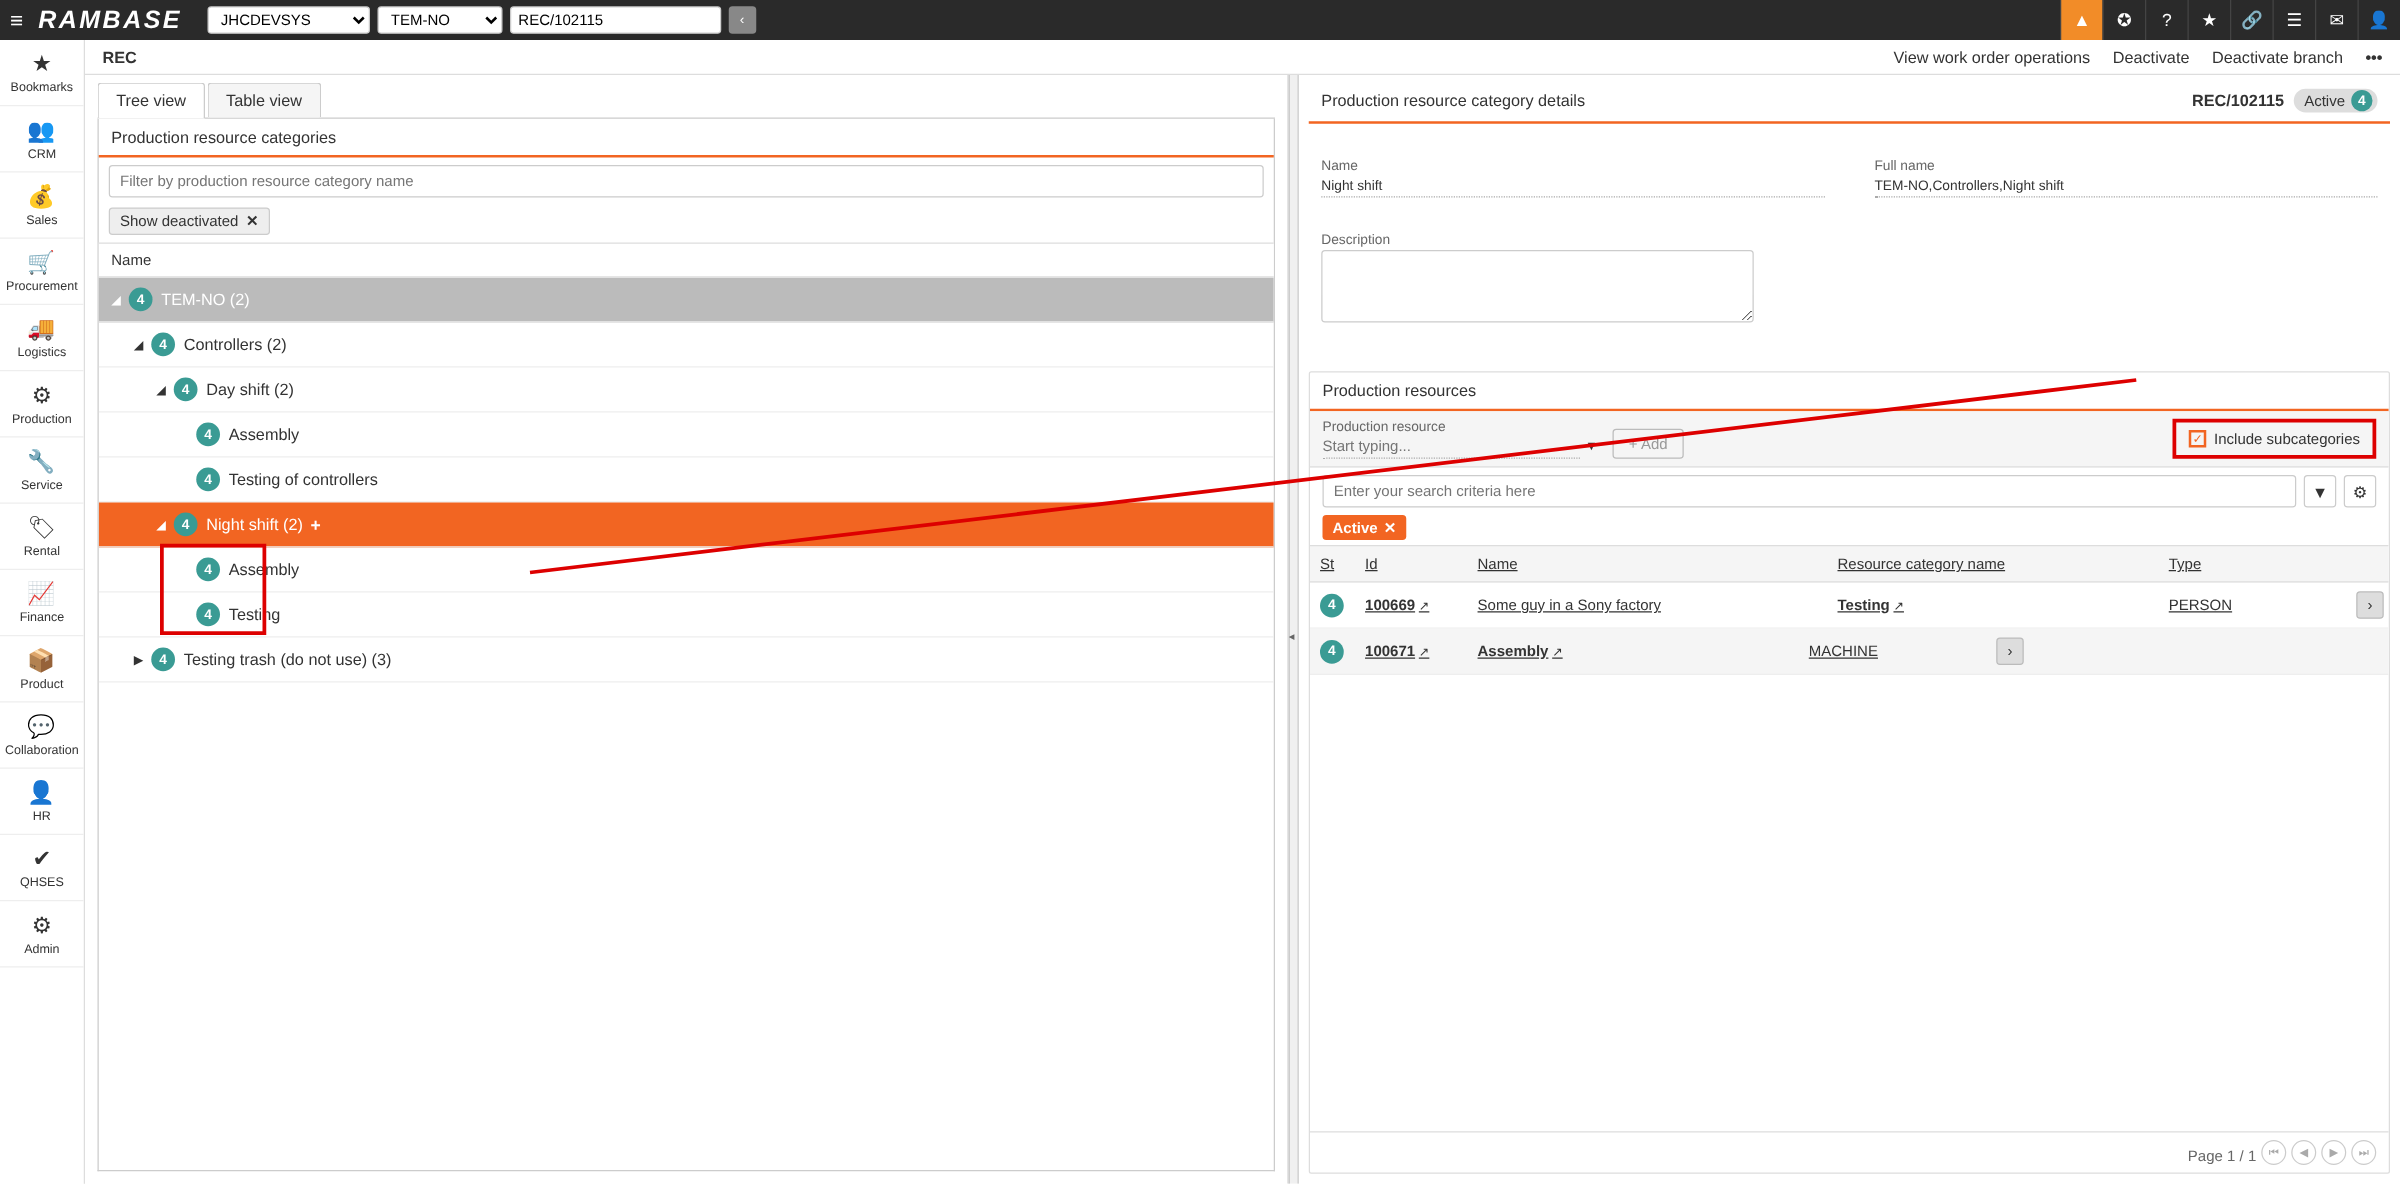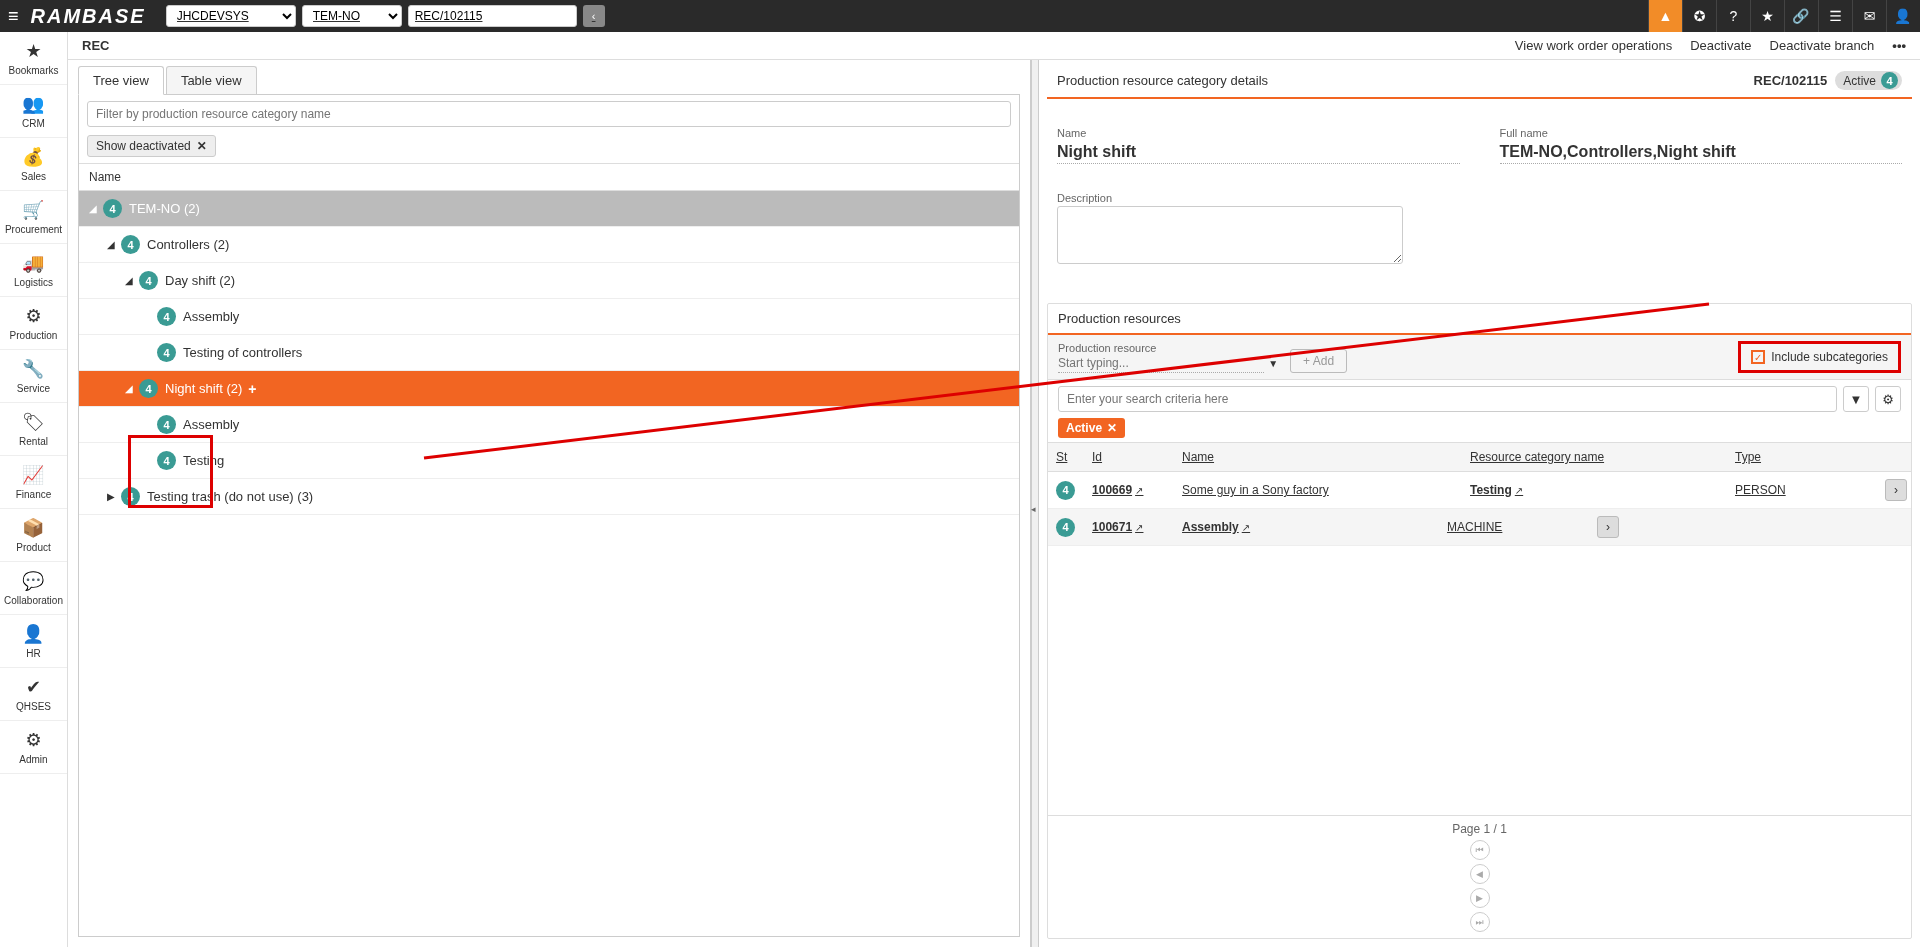--- a/index.html
+++ b/index.html
@@ -2,21 +2,21 @@
 <html><head>
 <meta charset="utf-8">
 <style>
 * { margin: 0; padding: 0; box-sizing: border-box; font-family: Arial, sans-serif; }
 body { font-size: 13px; color: #333; background: #fff; overflow: hidden; }
 
 
 .top-header { height: 32px; background: #2a2a2a; display: flex; align-items: center; padding: 0 0 0 8px; }
 .hamburger { color: #fff; font-size: 18px; cursor: pointer; margin-right: 12px; }
 .logo { color: #fff; font-size: 20px; font-weight: bold; letter-spacing: 2px; margin-right: 20px; font-style: italic; }
-.top-selects { display: flex; gap: 6px; text-decoration: underline; }
+.top-selects { display: flex; gap: 6px; }
 .top-select { height: 22px; background: #fff; border: 1px solid #ccc; border-radius: 3px; font-size: 12px; padding: 0 6px; min-width: 100px; }
 .top-select.wide { min-width: 130px; }
 .top-btn-back { width: 22px; height: 22px; background: #888; color: #fff; border: none; border-radius: 3px; font-size: 11px; }
 .top-right-icons { margin-left: auto; display: flex; }
 .top-icon { width: 34px; height: 32px; display: flex; align-items: center; justify-content: center; color: #fff; cursor: pointer; border-left: 1px solid #444; font-size: 14px; }
 .top-icon.warn { background: #f28c28; }
 
 
 .sidebar { position: fixed; left: 0; top: 32px; bottom: 0; width: 68px; background: #fff; border-right: 1px solid #ddd; overflow-y: auto; }
 .sidebar-item { display: flex; flex-direction: column; align-items: center; padding: 8px 4px; cursor: pointer; border-bottom: 1px solid #eee; }
@@ -67,21 +67,21 @@
 .highlight-box { position: absolute; border: 3px solid #d00; pointer-events: none; z-index: 100; }
 
 
 .r-header { padding: 7px 10px; display: flex; align-items: center; border-bottom: 2px solid #f26522; font-size: 13px; }
 .r-title-id { margin-left: auto; font-weight: bold; margin-right: 8px; }
 .status-pill { background: #ddd; border-radius: 10px; padding: 1px 4px 1px 8px; font-size: 12px; display: flex; align-items: center; }
 .status-pill .badge-circle { width: 17px; height: 17px; min-width: 17px; margin-left: 5px; margin-right: 0; }
 .form-row { display: flex; gap: 40px; padding: 8px 10px 4px 10px; }
 .form-field { flex: 1; }
 .form-label { font-size: 11px; color: #666; margin-bottom: 2px; display: block; }
-.form-value { font-size: 16px; border-bottom: 1px dotted #aaa; padding: 2px 0; font-weight: bold; }
+.form-value { font-size: 11px; border-bottom: 1px dotted #aaa; padding: 2px 0; }
 .desc-area { margin: 4px 10px 10px 10px; width: 40%; }
 .desc-area textarea { width: 100%; height: 58px; border: 1px solid #ccc; border-radius: 3px; resize: both; font-size: 12px; padding: 4px; }
 
 .sub-panel { margin: 6px 0 0 0; border: 1px solid #ddd; border-radius: 2px; display: flex; flex-direction: column; flex: 1; overflow: hidden; }
 .sub-header { padding: 7px 10px; border-bottom: 2px solid #f26522; font-size: 13px; }
 .resource-bar { display: flex; align-items: flex-end; padding: 6px 10px; gap: 12px; background: #f5f5f5; border-bottom: 1px solid #ddd; }
 .resource-combo { flex: 0 0 220px; }
 .combo-label { font-size: 11px; color: #666; display: block; }
 .combo-input { width: 100%; border: none; border-bottom: 1px dotted #aaa; background: transparent; font-size: 12px; padding: 2px 0; color: #888; }
 .combo-wrap { display: flex; align-items: center; }
@@ -104,21 +104,21 @@
 .c-id { width: 90px; }
 .c-name { flex: 1; }
 .c-cat { width: 230px; }
 .c-type { width: 150px; margin-left: 35px; }
 .c-arrow { width: 34px; text-align: center; }
 .tbl-row { display: flex; align-items: center; border-bottom: 1px solid #eee; font-size: 12px; }
 .tbl-row:nth-child(even) { background: #f5f5f5; }
 .link-ico { font-size: 10px; margin-left: 3px; }
 .arrow-btn { width: 22px; height: 22px; background: #ddd; border: 1px solid #bbb; border-radius: 3px; display: inline-flex; align-items: center; justify-content: center; cursor: pointer; }
 
-.pager { padding: 6px 10px; display: flex; align-items: center; justify-content: flex-end; gap: 4px; font-size: 12px; color: #666; border-top: 1px solid #ddd; flex-direction: column; }
+.pager { padding: 6px 10px; display: flex; align-items: flex-end; justify-content: flex-end; gap: 4px; font-size: 12px; color: #666; border-top: 1px solid #ddd; }
 .pg-btn { width: 20px; height: 20px; border: 1px solid #ccc; border-radius: 50%; display: inline-flex; align-items: center; justify-content: center; font-size: 9px; color: #aaa; }
 
 svg.annot { position: absolute; pointer-events: none; z-index: 99; }
 </style>
 </head>
 <body>
 
 <div class="top-header">
   <span class="hamburger">≡</span>
   <span class="logo">RAMBASE</span>
@@ -211,20 +211,21 @@
   </div>
 
   <div class="split">
 
     <div class="left-pane" style="position:relative;">
       <div class="tabs">
         <div class="tab active">Tree view</div>
         <div class="tab">Table view</div>
       </div>
       <div class="panel">
+        <div class="panel-header orange-underline">Production resource categories</div>
         <input class="filter-input" placeholder="Filter by production resource category name" style="">
         <div>
           <span class="chip">
               <span>Show deactivated</span>
               <span class="x">✕</span>
             </span>
         </div>
         <div class="col-hdr">Name</div>
         <div class="tree" id="tree">
             <div class="tree-row l0">

